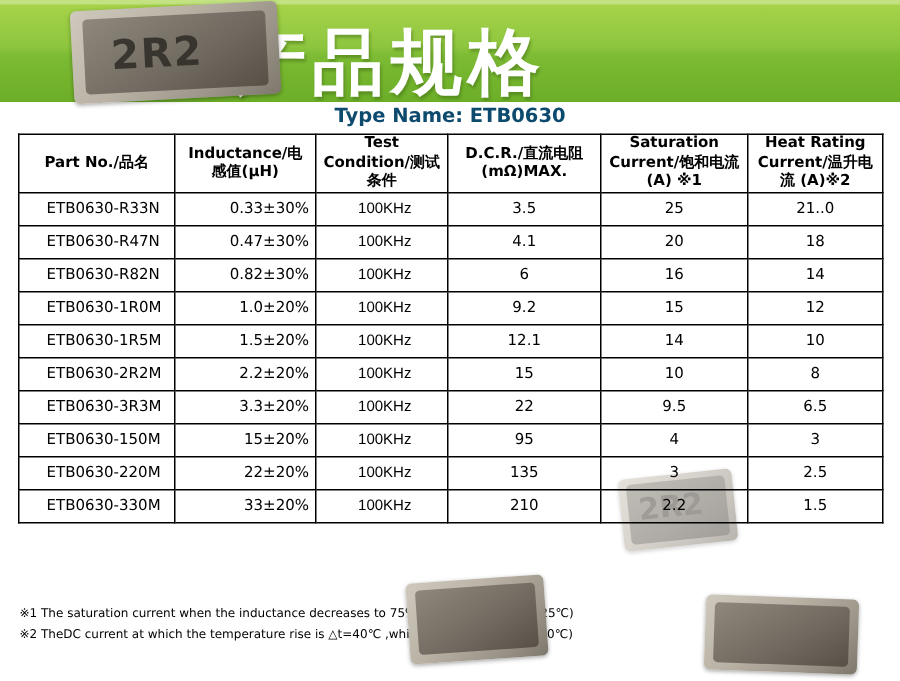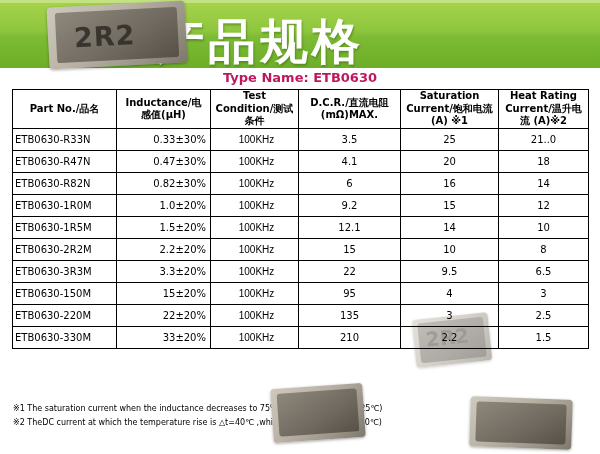--- a/index.html
+++ b/index.html
@@ -80,21 +80,21 @@
   
   .type-name {
     position: absolute;
     left: 0;
     top: 70px;
     width: 600px;
     text-align: center;
     font-family: "DejaVu Sans", sans-serif;
     font-size: 13px;
     font-weight: bold;
-    color: #be185d;
+    color: #0c4a6e;
   }
 
   
   table.spec {
     position: absolute;
     left: 12px;
     top: 89px;
     width: 576px;
     border-collapse: collapse;
     table-layout: fixed;
@@ -114,21 +114,21 @@
     font-weight: bold;
     text-align: center;
     height: 38px;
     line-height: 1.25;
     font-size: 10px;
   }
   table.spec td.part {
     text-align: left;
     font-family: "DejaVu Sans", sans-serif;
     font-size: 10px;
-    padding-left: 2px;
+    padding-left: 18px;
   }
   table.spec td.val {
     text-align: right;
     font-family: "DejaVu Sans", sans-serif;
     font-size: 10px;
     padding-left: 6px;
   }
   table.spec td.cond {
     text-align: center;
     font-family: Liberation Sans, sans-serif;

